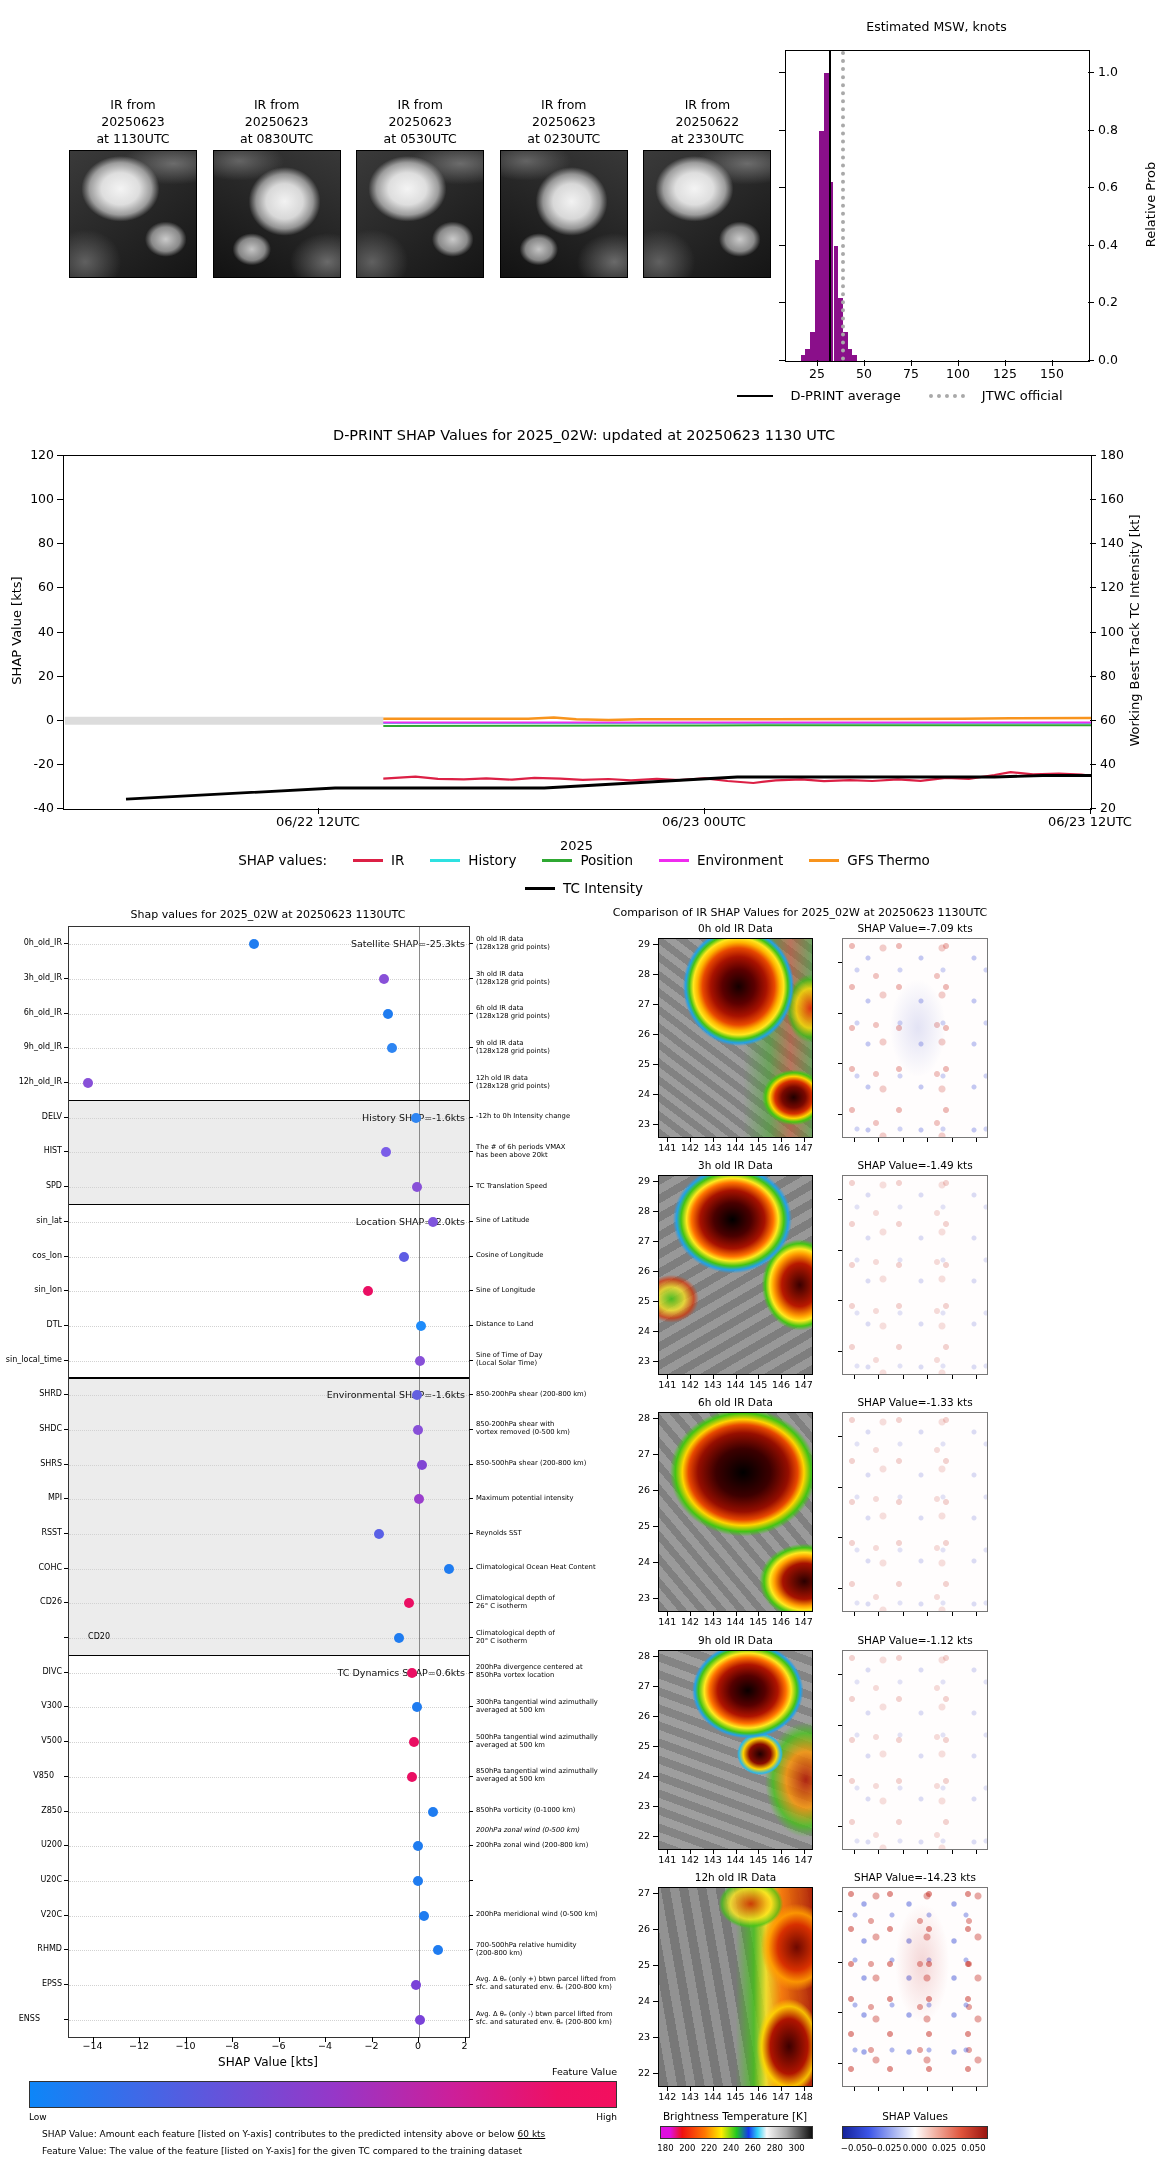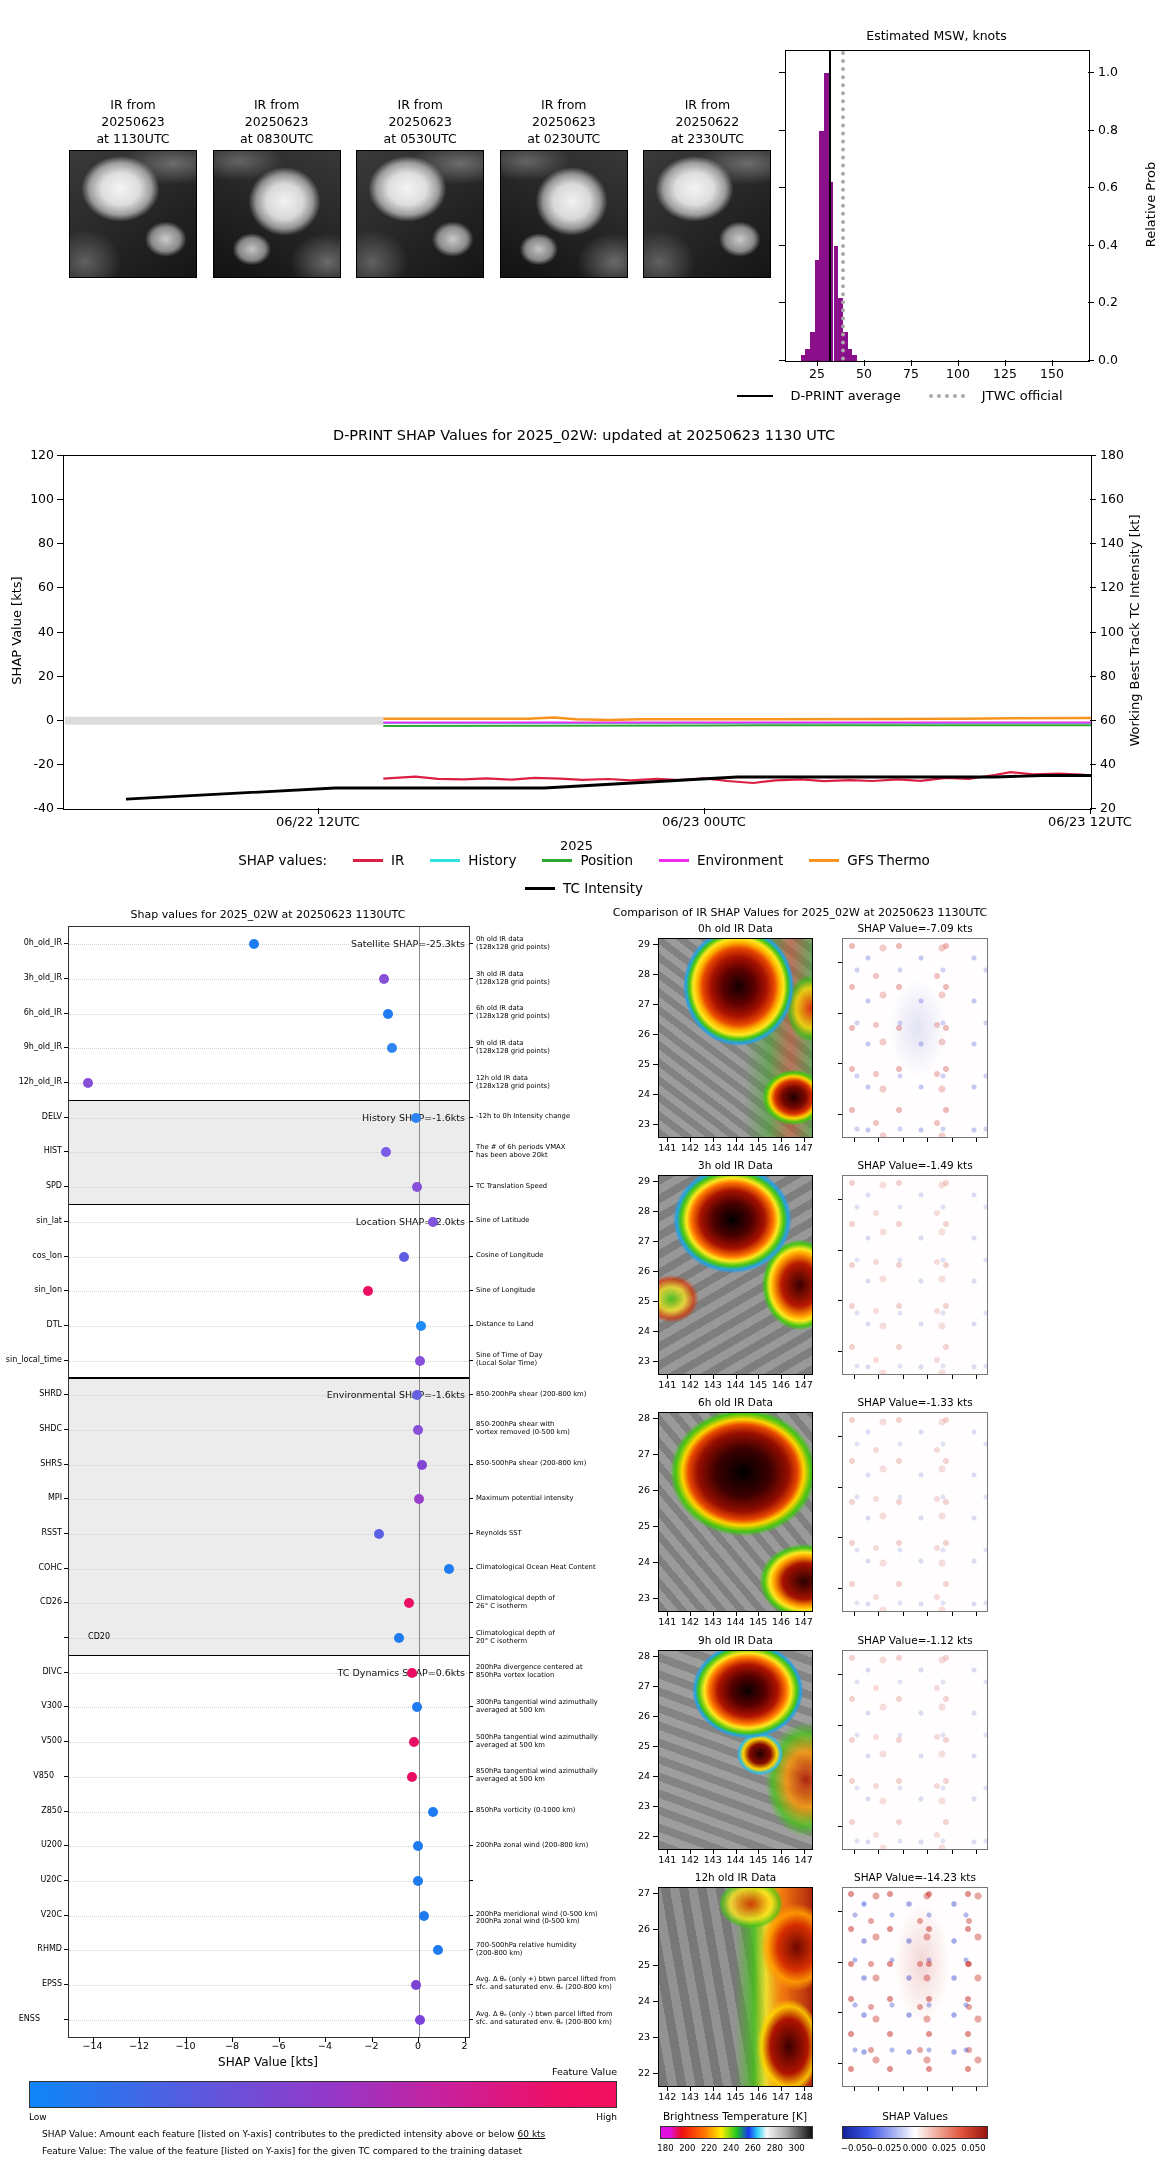--- a/index.html
+++ b/index.html
@@ -129,21 +129,21 @@
         <div class="thumb alt"></div>
       </div>
       <div class="thumbblock" style="left: 643.4px;">
         <div class="capline">IR from</div>
         <div class="capline">20250622</div>
         <div class="capline">at 2330UTC</div>
         <div class="thumb"></div>
       </div>
     </div>
 
-  <div class="tl tc f125" style="left:785px;top:28px;width:303px">Estimated MSW, knots</div>
+  <div class="tl tc f125" style="left:785px;top:19px;width:303px">Estimated MSW, knots</div>
   <div id="hist-plot">
       <div class="bar" style="left: 14.61px; width: 4.7px; height: 5.76px; background: rgb(138, 15, 138);"></div>
       <div class="bar" style="left: 19.31px; width: 4.7px; height: 11.52px; background: rgb(138, 15, 138);"></div>
       <div class="bar" style="left: 24.01px; width: 4.7px; height: 28.8px; background: rgb(138, 15, 138);"></div>
       <div class="bar" style="left: 28.71px; width: 4.7px; height: 100.8px; background: rgb(138, 15, 138);"></div>
       <div class="bar" style="left: 33.41px; width: 4.7px; height: 230.4px; background: rgb(138, 15, 138);"></div>
       <div class="bar" style="left: 38.11px; width: 4.7px; height: 288px; background: rgb(138, 15, 138);"></div>
       <div class="bar" style="left: 42.81px; width: 4.7px; height: 178.56px; background: rgb(138, 15, 138);"></div>
       <div class="bar" style="left: 47.51px; width: 4.7px; height: 115.2px; background: rgb(138, 15, 138);"></div>
       <div class="bar" style="left: 52.21px; width: 4.7px; height: 63.36px; background: rgb(138, 15, 138);"></div>
@@ -758,21 +758,21 @@
     </div>
     <div class="tl dlab" style="left: 0px; top: 1840.22px; width: 62px;">U200</div>
     <div class="tick" style="left: 64px; top: 1845.22px; width: 4px; height: 1px;"></div>
     <div class="tick" style="left: 469px; top: 1845.22px; width: 4px; height: 1px;"></div>
     <div class="desc" style="left: 476px; top: 1840.72px;">
       <div>200hPa zonal wind (200-800 km)</div>
     </div>
     <div class="tl dlab" style="left: 0px; top: 1874.91px; width: 62px;">U20C</div>
     <div class="tick" style="left: 64px; top: 1879.91px; width: 4px; height: 1px;"></div>
     <div class="tick" style="left: 469px; top: 1879.91px; width: 4px; height: 1px;"></div>
-    <div class="desc" style="left: 476px; top: 1917px;">
+    <div class="desc" style="left: 476px; top: 1826px; font-style: italic;">
       <div>200hPa zonal wind (0-500 km)</div>
     </div>
     <div class="tl dlab" style="left: 0px; top: 1909.59px; width: 62px;">V20C</div>
     <div class="tick" style="left: 64px; top: 1914.59px; width: 4px; height: 1px;"></div>
     <div class="tick" style="left: 469px; top: 1914.59px; width: 4px; height: 1px;"></div>
     <div class="desc" style="left: 476px; top: 1910.09px;">
       <div>200hPa meridional wind (0-500 km)</div>
     </div>
     <div class="tl dlab" style="left: 0px; top: 1944.28px; width: 62px;">RHMD</div>
     <div class="tick" style="left: 64px; top: 1949.28px; width: 4px; height: 1px;"></div>

